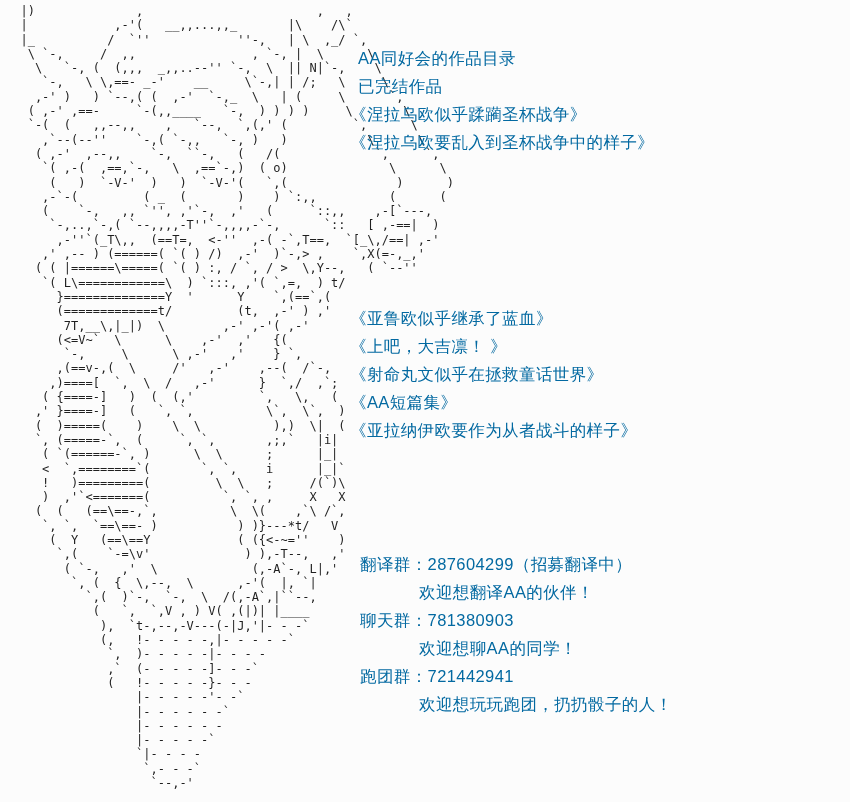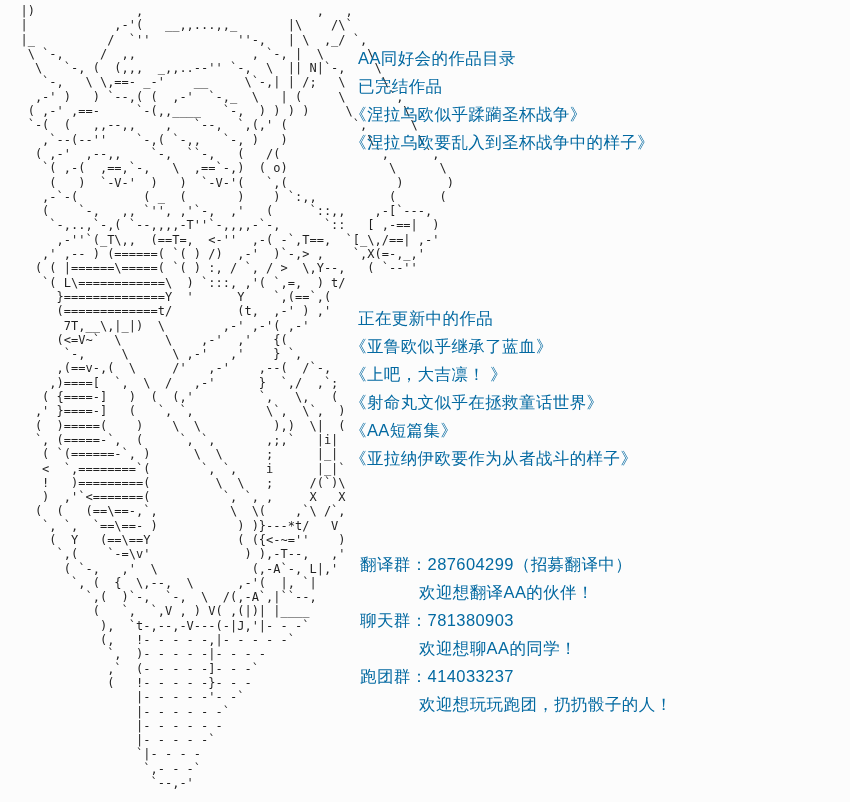--- a/index.html
+++ b/index.html
@@ -98,28 +98,27 @@
                     `--,-'</pre>
 
 <section class="block completed">
   <div class="line indent">AA同好会的作品目录</div>
   <div class="line indent">已完结作品</div>
   <div class="line">《涅拉乌欧似乎蹂躏圣杯战争》</div>
   <div class="line">《涅拉乌欧要乱入到圣杯战争中的样子》</div>
 </section>
 
 <section class="block updating">
-  <div class="line indent">正在更新中的作品</div>
   <div class="line">《亚鲁欧似乎继承了蓝血》</div>
   <div class="line">《上吧，大吉凛！ 》</div>
   <div class="line">《射命丸文似乎在拯救童话世界》</div>
   <div class="line">《AA短篇集》</div>
   <div class="line">《亚拉纳伊欧要作为从者战斗的样子》</div>
 </section>
 
 <section class="block groups">
   <div class="line"><span>翻译群：</span><span>287604299</span><span>（招募翻译中）</span></div>
   <div class="line welcome">欢迎想翻译AA的伙伴！</div>
   <div class="line"><span>聊天群：</span><span>781380903</span><span></span></div>
   <div class="line welcome">欢迎想聊AA的同学！</div>
-  <div class="line"><span>跑团群：</span><span>414033237</span><span></span></div>
+  <div class="line"><span>跑团群：</span><span>721442941</span><span></span></div>
   <div class="line welcome">欢迎想玩玩跑团，扔扔骰子的人！</div>
 </section>
 
 </body></html>

